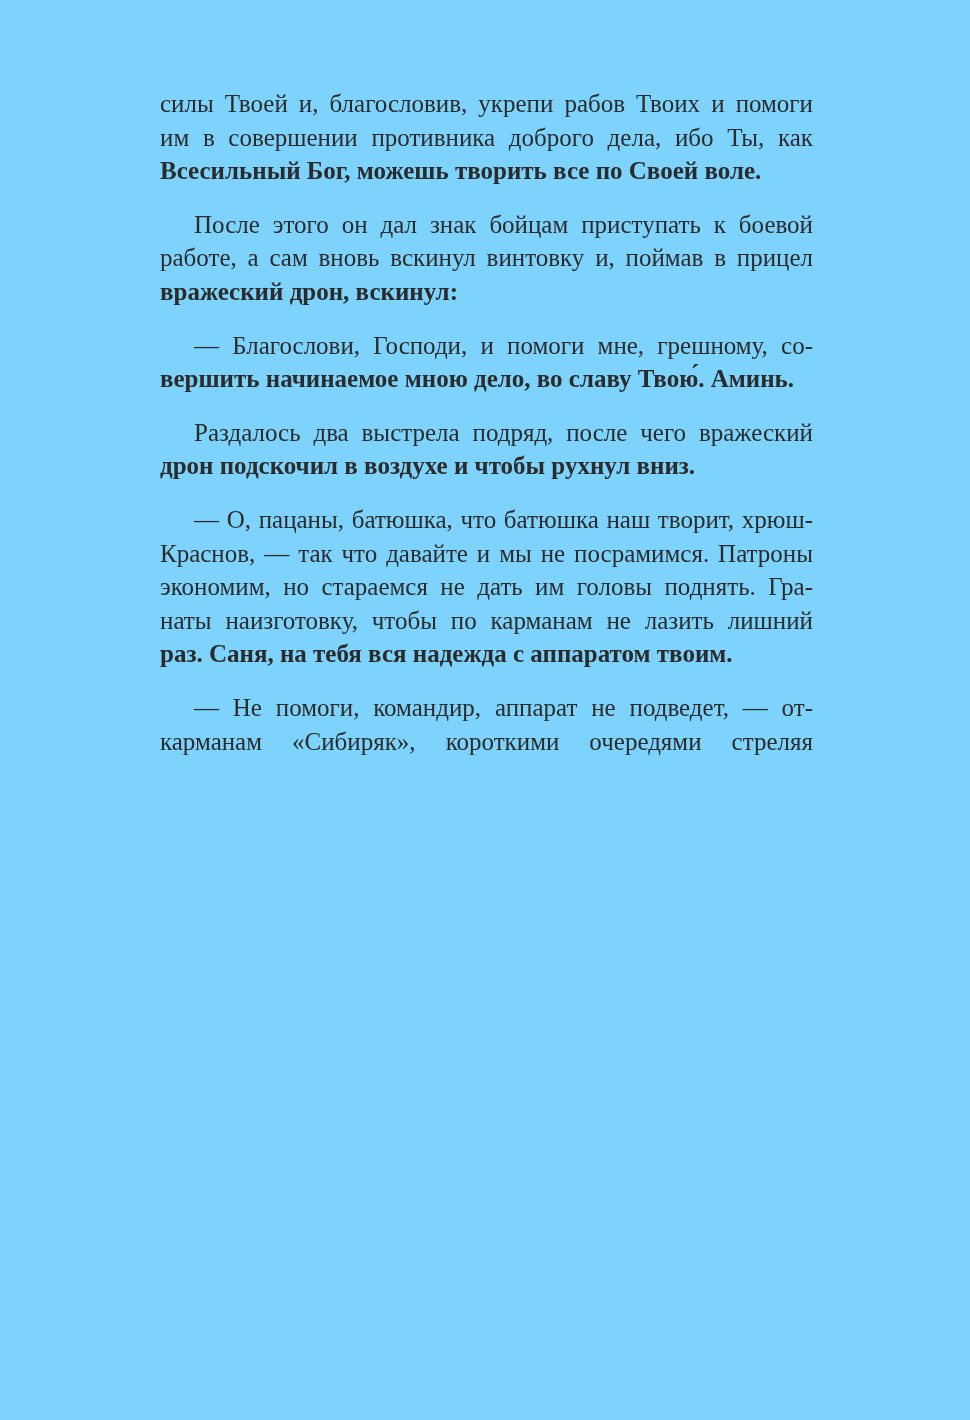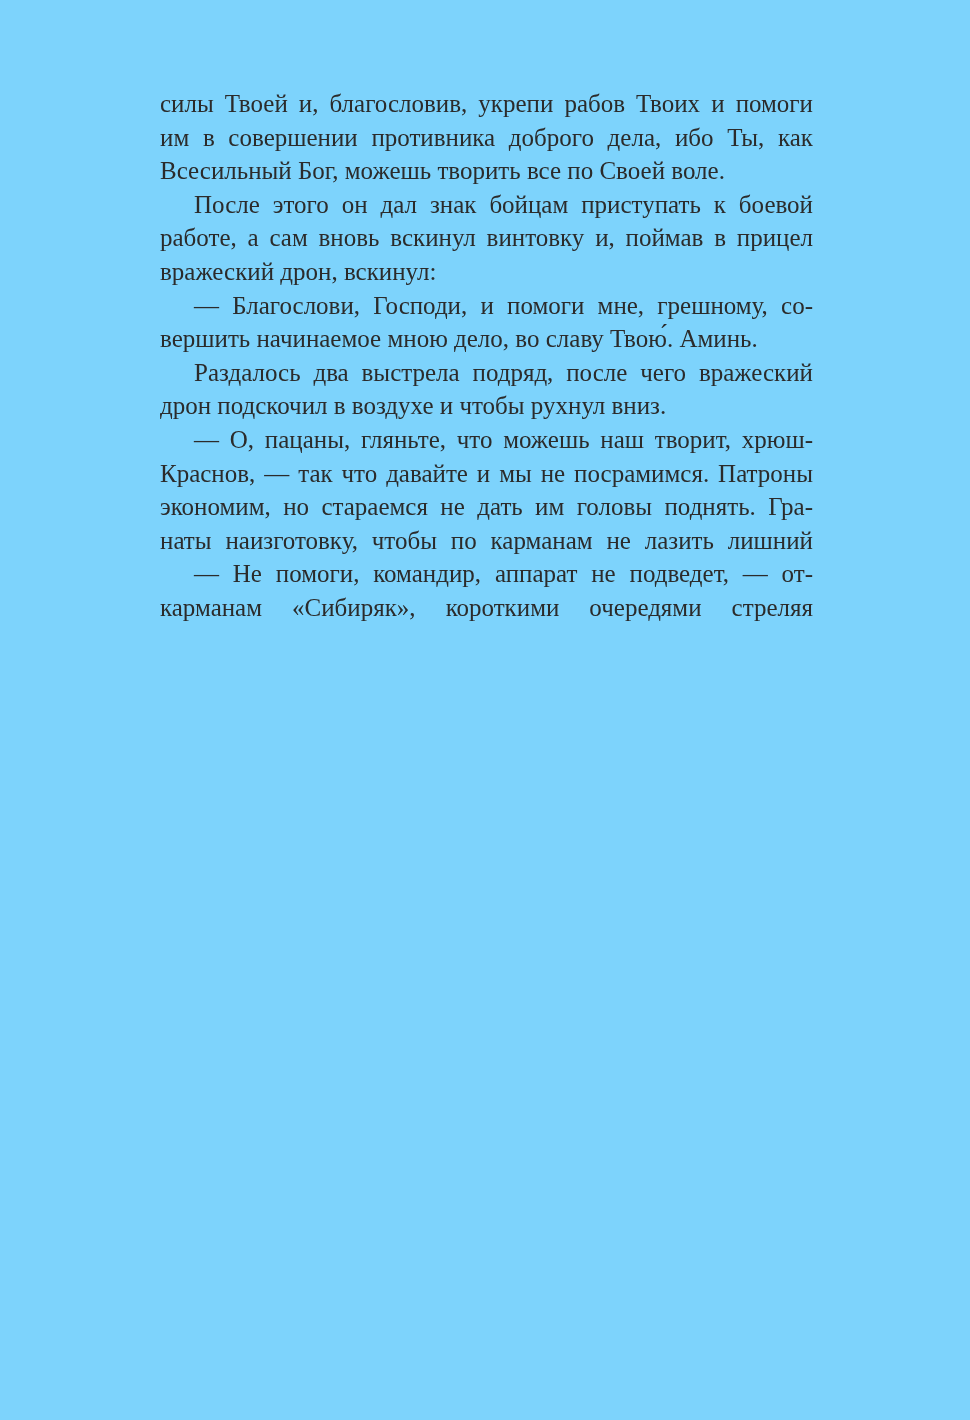--- a/index.html
+++ b/index.html
@@ -34,40 +34,43 @@
   }
   .line {
     text-align: justify;
     text-align-last: justify;
     white-space: normal;
     height: 33.6px;
     overflow: visible;
   }
   .line.last {
     text-align-last: left;
+    font-weight: bold;
   }
   .line.indent {
     padding-left: 34px;
+    margin-top: 20px;
   }
 </style>
 </head>
 <body>
 
 <div class="page">
   <div class="text-block">
       <div class="line">силы Твоей и, благословив, укрепи рабов Твоих и помоги</div>
       <div class="line">им в совершении противника доброго дела, ибо Ты, как</div>
       <div class="line last">Всесильный Бог, можешь творить все по Своей воле.</div>
       <div class="line indent">После этого он дал знак бойцам приступать к боевой</div>
       <div class="line">работе, а сам вновь вскинул винтовку и, поймав в прицел</div>
       <div class="line last">вражеский дрон, вскинул:</div>
       <div class="line indent">— Благослови, Господи, и помоги мне, грешному, со-</div>
       <div class="line last">вершить начинаемое мною дело, во славу Твою́. Аминь.</div>
       <div class="line indent">Раздалось два выстрела подряд, после чего вражеский</div>
       <div class="line last">дрон подскочил в воздухе и чтобы рухнул вниз.</div>
-      <div class="line indent">— О, пацаны, гляньте, что можешь наш творит, хрюш-</div>
+      <div class="line indent">— О, пацаны, батюшка, что батюшка наш творит, хрюш-</div>
       <div class="line">Краснов, — так что давайте и мы не посрамимся. Патроны</div>
       <div class="line">экономим, но стараемся не дать им головы поднять. Гра-</div>
       <div class="line">наты наизготовку, чтобы по карманам не лазить лишний</div>
+      <div class="line last">раз. Саня, на тебя вся надежда с аппаратом твоим.</div>
       <div class="line indent">— Не помоги, командир, аппарат не подведет, — от-</div>
       <div class="line">карманам «Сибиряк», короткими очередями стреляя</div>
     </div>
 </div>
 
 </body></html>

